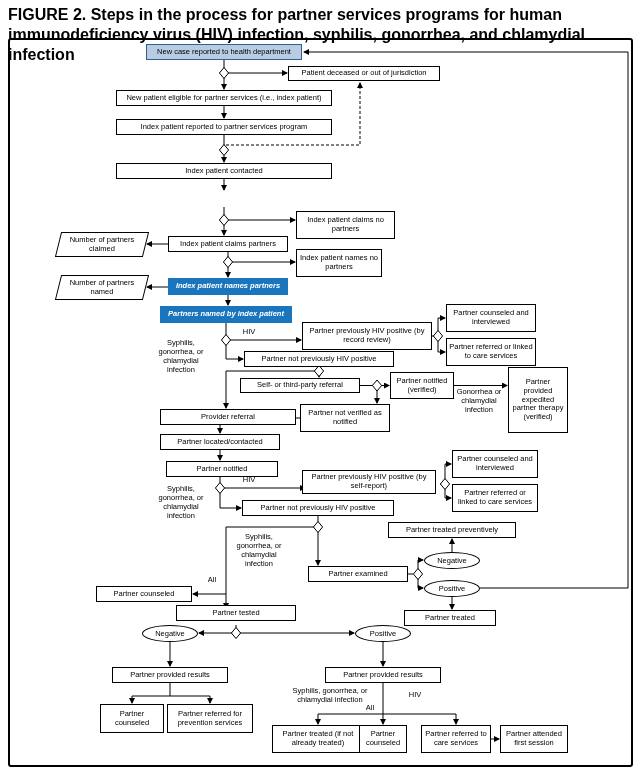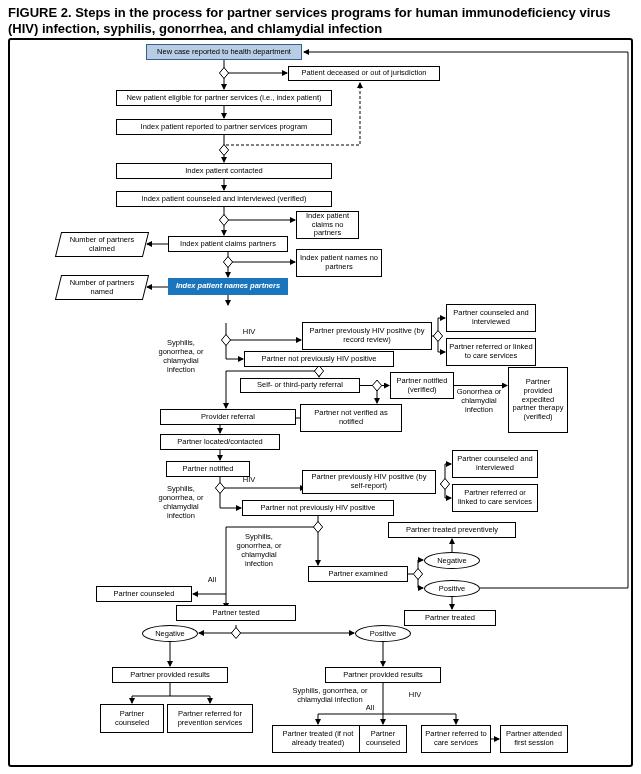--- a/index.html
+++ b/index.html
@@ -1,18 +1,18 @@
 <!DOCTYPE html>
 <html style="--highlight-fill: #b8cce4; --highlight-border: #365f91; --primary-fill: #1b75bc; --primary-text: #ffffff;"><head>
 <meta charset="utf-8">
 <style>
   html,body { margin:0; padding:0; background:#fff; }
   body { font-family:"Liberation Sans","DejaVu Sans",sans-serif; color:#000; }
   .canvas { position:relative; width:641px; height:774px; background:#fff; overflow:hidden; }
-  .title { position:absolute; left:8px; top:5px; width:624px; font-size:13px; font-weight:bold; line-height:1.25; }
+  .title { position:absolute; left:8px; top:5px; width:624px; font-size:16px; font-weight:bold; line-height:1.25; }
   .frame { position:absolute; left:8px; top:38px; width:621px; height:725px; border:2px solid #000; border-radius:3px; }
   svg.wires { position:absolute; left:0; top:0; }
   .node { position:absolute; box-sizing:border-box; background:#fff; border:1px solid #000;
           display:flex; align-items:center; justify-content:center; text-align:center;
           font-size:7.5px; line-height:1.15; padding:1px 2px; }
   .node.hl { background:var(--highlight-fill,#b8cce4); border-color:var(--highlight-border,#365f91); }
   .node.blue { background:var(--primary-fill,#1b75bc); border-color:var(--primary-fill,#1b75bc);
                color:var(--primary-text,#fff); font-weight:bold;font-style:italic; }
   .oval { position:absolute; box-sizing:border-box; background:#fff; border:1px solid #000; border-radius:50%;
           display:flex; align-items:center; justify-content:center; font-size:7.5px; }
@@ -114,44 +114,44 @@
       <use href="#dm" x="418" y="574"></use>
       <use href="#dm" x="236" y="633"></use>
     </g>
   </svg>
 
   <div class="node hl" style="left:146px;top:44px;width:156px;height:16px">New case reported to health department</div>
   <div class="node" style="left:288px;top:66px;width:152px;height:15px">Patient deceased or out of jurisdiction</div>
   <div class="node" style="left:116px;top:90px;width:216px;height:16px">New patient eligible for partner services (i.e., index patient)</div>
   <div class="node" style="left:116px;top:119px;width:216px;height:16px">Index patient reported to partner services program</div>
   <div class="node" style="left:116px;top:163px;width:216px;height:16px">Index patient contacted</div>
-  <div class="node" style="left:116px;top:191px;width:216px;height:16px">Index patient counseled and interviewed (verified)</div>
-  <div class="node" style="left:296px;top:211px;width:63px;height:28px">Index patient claims no partners</div>
+  <div class="node" style="left:296px;top:211px;width:99px;height:28px">Index patient claims no partners</div>
   <div class="node" style="left:168px;top:236px;width:120px;height:16px">Index patient claims partners</div>
   <div class="para" style="left:58px;top:232px;width:88px;height:25px">
     <span class="para-t">Number of partners claimed</span>
   </div>
   <div class="node" style="left:296px;top:249px;width:86px;height:28px">Index patient names no partners</div>
   <div class="node blue" style="left:168px;top:278px;width:120px;height:17px">Index patient names partners</div>
   <div class="para" style="left:58px;top:275px;width:88px;height:25px">
     <span class="para-t">Number of partners named</span>
   </div>
+  <div class="node blue" style="left:160px;top:306px;width:132px;height:17px">Partners named by index patient</div>
 
   <div class="node" style="left:302px;top:322px;width:130px;height:28px">Partner previously HIV positive (by record review)</div>
   <div class="node" style="left:446px;top:304px;width:90px;height:28px">Partner counseled and interviewed</div>
   <div class="node" style="left:446px;top:338px;width:90px;height:28px">Partner referred or linked to care services</div>
   <div class="node" style="left:244px;top:351px;width:150px;height:16px">Partner not previously HIV positive</div>
 
   <div class="node" style="left:240px;top:378px;width:120px;height:15px">Self- or third-party referral</div>
   <div class="node" style="left:390px;top:372px;width:64px;height:27px">Partner notified (verified)</div>
   <div class="node" style="left:508px;top:367px;width:60px;height:66px">Partner provided expedited partner therapy (verified)</div>
   <div class="node" style="left:160px;top:409px;width:136px;height:16px">Provider referral</div>
-  <div class="node" style="left:300px;top:404px;width:102px;height:28px">Partner not verified as notified</div>
+  <div class="node" style="left:300px;top:404px;width:90px;height:28px">Partner not verified as notified</div>
   <div class="node" style="left:160px;top:434px;width:120px;height:16px">Partner located/contacted</div>
-  <div class="node" style="left:166px;top:461px;width:84px;height:16px">Partner notified</div>
+  <div class="node" style="left:166px;top:461px;width:112px;height:16px">Partner notified</div>
 
   <div class="node" style="left:302px;top:470px;width:134px;height:24px">Partner previously HIV positive (by self-report)</div>
   <div class="node" style="left:452px;top:450px;width:86px;height:28px">Partner counseled and interviewed</div>
   <div class="node" style="left:452px;top:484px;width:86px;height:28px">Partner referred or linked to care services</div>
   <div class="node" style="left:242px;top:500px;width:152px;height:16px">Partner not previously HIV positive</div>
 
   <div class="node" style="left:388px;top:522px;width:128px;height:16px">Partner treated preventively</div>
   <div class="node" style="left:308px;top:566px;width:100px;height:16px">Partner examined</div>
   <div class="oval" style="left:424px;top:552px;width:56px;height:17px">Negative</div>
   <div class="oval" style="left:424px;top:580px;width:56px;height:17px">Positive</div>

